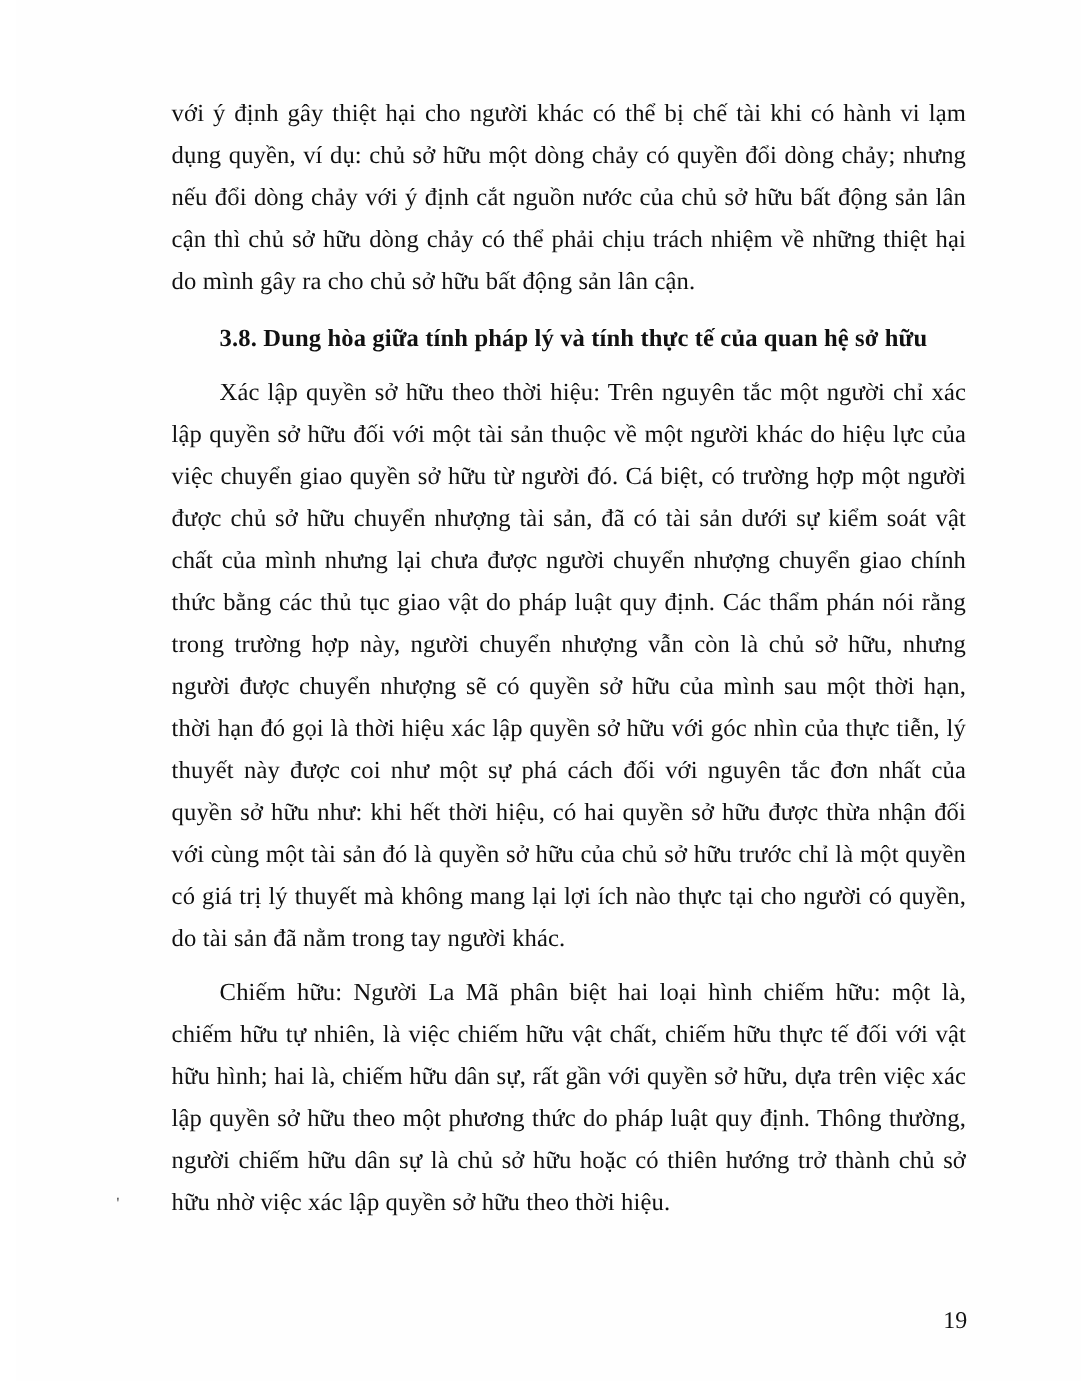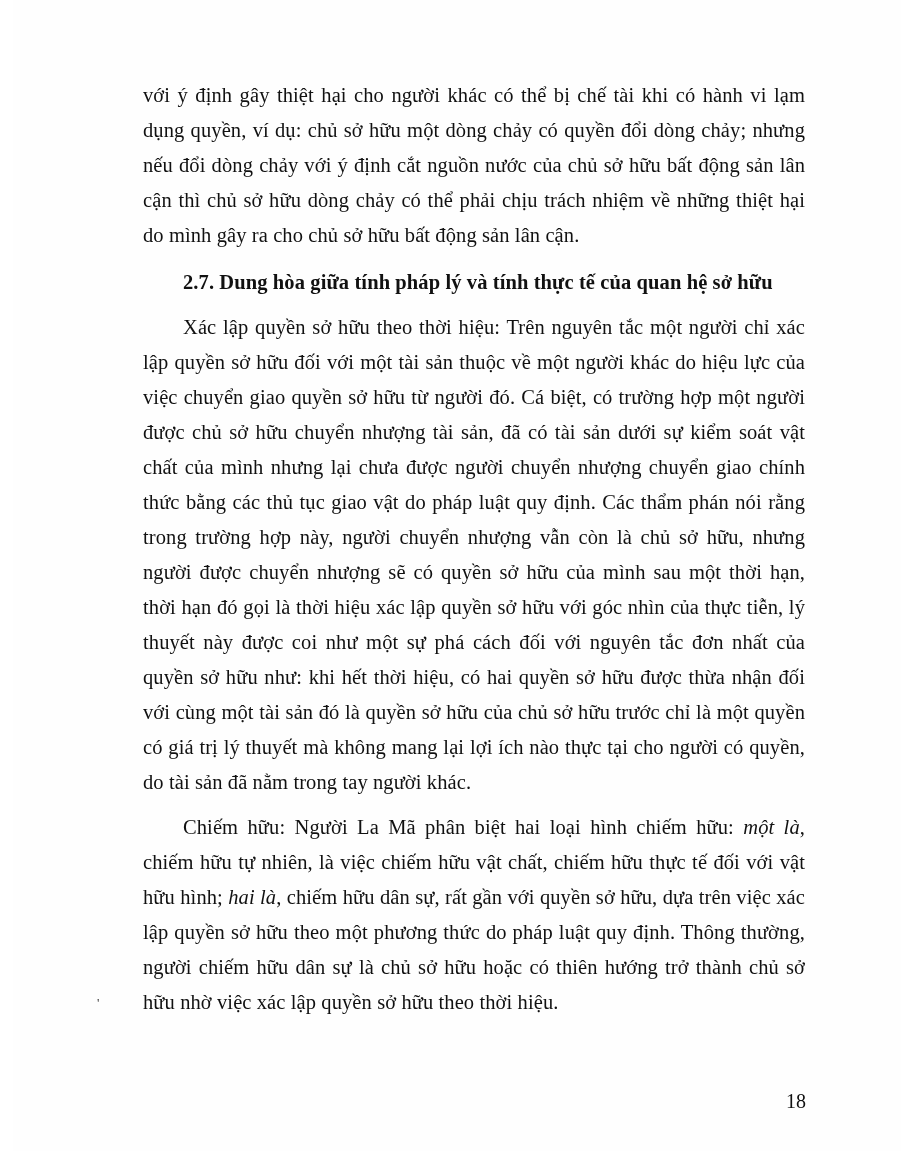--- a/index.html
+++ b/index.html
@@ -46,21 +46,20 @@
   .heading {
     font-weight: bold;
     text-indent: 40px;
     margin-top: 12px;
     margin-bottom: 2px;
   }
   .runin {
     font-weight: normal;
   }
   .ital {
-    font-style: italic;
   }
   .page-number {
     position: absolute;
     right: 108px;
     bottom: 38px;
     font-size: 20px;
     font-family: "Liberation Serif", serif;
   }
   .margin-tick {
     position: absolute;
@@ -72,25 +71,25 @@
 </style>
 </head>
 <body>
 
 <div class="page">
 
   <div class="content">
 
     <p class="body">với ý định gây thiệt hại cho người khác có thể bị chế tài khi có hành vi lạm dụng quyền, ví dụ: chủ sở hữu một dòng chảy có quyền đổi dòng chảy; nhưng nếu đổi dòng chảy với ý định cắt nguồn nước của chủ sở hữu bất động sản lân cận thì chủ sở hữu dòng chảy có thể phải chịu trách nhiệm về những thiệt hại do mình gây ra cho chủ sở hữu bất động sản lân cận.</p>
 
-    <p class="heading">2.7. Dung hòa giữa tính pháp lý và tính thực tế của quan hệ sở hữu</p>
+    <p class="heading">3.8. Dung hòa giữa tính pháp lý và tính thực tế của quan hệ sở hữu</p>
 
     <p class="indent spaced"><span class="runin">Xác lập quyền sở hữu theo thời hiệu:</span><span> Trên nguyên tắc một người chỉ xác lập quyền sở hữu đối với một tài sản thuộc về một người khác do hiệu lực của việc chuyển giao quyền sở hữu từ người đó. Cá biệt, có trường hợp một người được chủ sở hữu chuyển nhượng tài sản, đã có tài sản dưới sự kiểm soát vật chất của mình nhưng lại chưa được người chuyển nhượng chuyển giao chính thức bằng các thủ tục giao vật do pháp luật quy định. Các thẩm phán nói rằng trong trường hợp này, người chuyển nhượng vẫn còn là chủ sở hữu, nhưng người được chuyển nhượng sẽ có quyền sở hữu của mình sau một thời hạn, thời hạn đó gọi là thời hiệu xác lập quyền sở hữu với góc nhìn của thực tiễn, lý thuyết này được coi như một sự phá cách đối với nguyên tắc đơn nhất của quyền sở hữu như: khi hết thời hiệu, có hai quyền sở hữu được thừa nhận đối với cùng một tài sản đó là quyền sở hữu của chủ sở hữu trước chỉ là một quyền có giá trị lý thuyết mà không mang lại lợi ích nào thực tại cho người có quyền, do tài sản đã nằm trong tay người khác.</span></p>
 
     <p class="indent spaced"><span class="runin">Chiếm hữu:</span><span> Người La Mã phân biệt hai loại hình chiếm hữu: </span><span class="ital">một là</span><span>, chiếm hữu tự nhiên, là việc chiếm hữu vật chất, chiếm hữu thực tế đối với vật hữu hình; </span><span class="ital">hai là</span><span>, chiếm hữu dân sự, rất gần với quyền sở hữu, dựa trên việc xác lập quyền sở hữu theo một phương thức do pháp luật quy định. Thông thường, người chiếm hữu dân sự là chủ sở hữu hoặc có thiên hướng trở thành chủ sở hữu nhờ việc xác lập quyền sở hữu theo thời hiệu.</span></p>
 
   </div>
 
   <div class="margin-tick">'</div>
 
-  <div class="page-number">18</div>
+  <div class="page-number">19</div>
 
 </div>
 
 </body></html>

